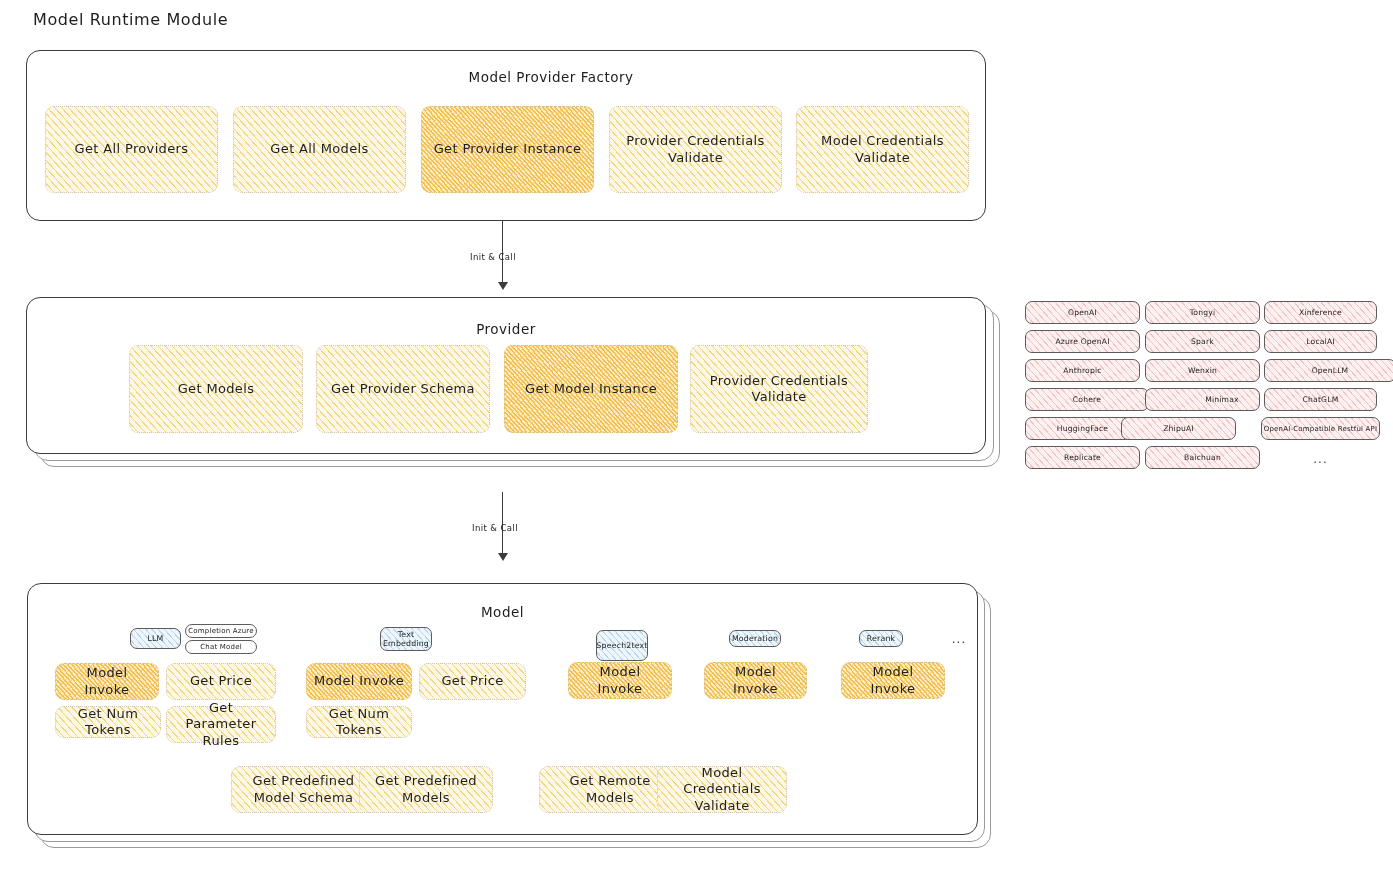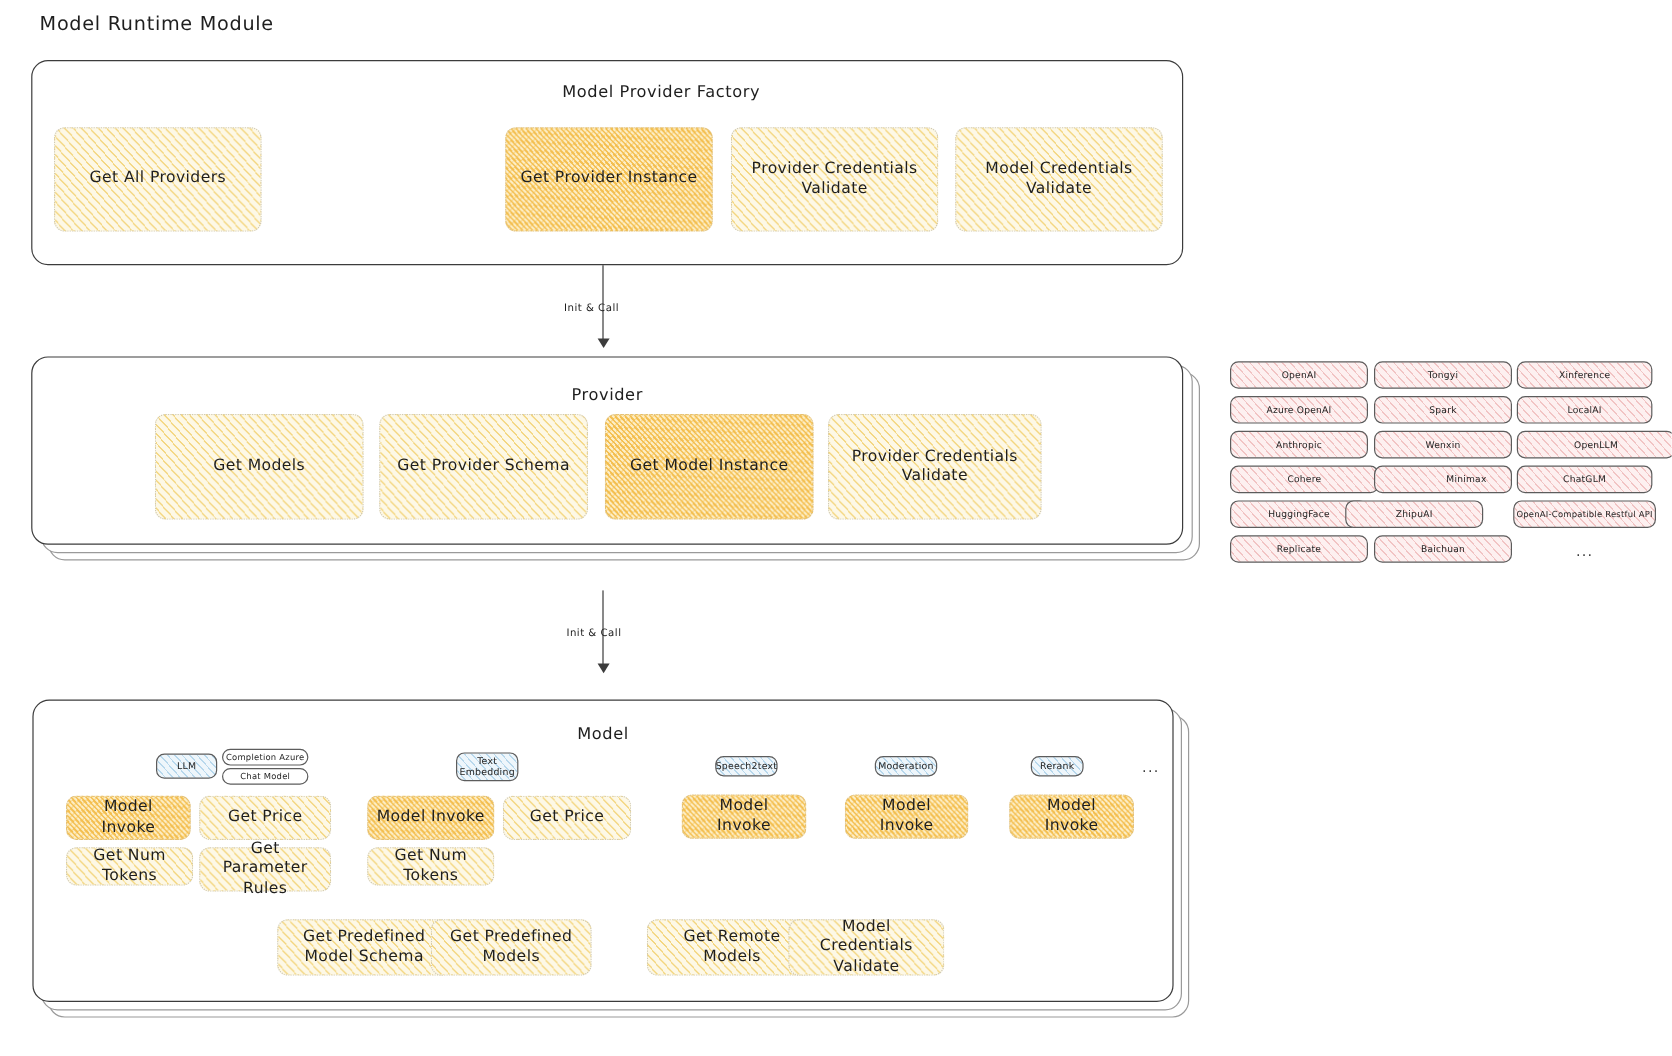--- a/index.html
+++ b/index.html
@@ -190,20 +190,23 @@
 <div class="canvas">
 
   <div class="abs page-title">Model Runtime Module</div>
 
   <div class="abs card" style="left:26px; top:50px; width:960px; height:171px;"></div>
   <div class="abs card-title" style="left:26px; top:69px; width:960px;margin-left:45px;">Model Provider Factory</div>
 
   <div class="abs hbox fill-yellow" style="left:45px; top:106px; width:173px; height:87px;">
     <span class="box-label">Get All Providers</span>
   </div>
+  <div class="abs hbox fill-yellow" style="left:233px; top:106px; width:173px; height:87px;">
+    <span class="box-label">Get All Models</span>
+  </div>
   <div class="abs hbox fill-orange" style="left:421px; top:106px; width:173px; height:87px;">
     <span class="box-label">Get Provider Instance</span>
   </div>
   <div class="abs hbox fill-yellow" style="left:609px; top:106px; width:173px; height:87px;">
     <span class="box-label">Provider Credentials Validate</span>
   </div>
   <div class="abs hbox fill-yellow" style="left:796px; top:106px; width:173px; height:87px;">
     <span class="box-label">Model Credentials Validate</span>
   </div>
 
@@ -324,21 +327,21 @@
   <div class="abs hbox fill-orange" style="left:306px; top:663px; width:106px; height:37px;">
     <span class="box-label">Model Invoke</span>
   </div>
   <div class="abs hbox fill-yellow" style="left:419px; top:663px; width:107px; height:37px;">
     <span class="box-label">Get Price</span>
   </div>
   <div class="abs hbox fill-yellow" style="left:306px; top:706px; width:106px; height:32px;">
     <span class="box-label">Get Num Tokens</span>
   </div>
 
-  <div class="abs fill-blue tag" style="left:596px; top:630px; width:52px; height:17px;">
+  <div class="abs fill-blue tag" style="left:596px; top:630px; width:52px; height:31px;">
     <span class="tag-label">Speech2text</span>
   </div>
   <div class="abs hbox fill-orange" style="left:568px; top:662px; width:104px; height:37px;">
     <span class="box-label">Model Invoke</span>
   </div>
 
   <div class="abs fill-blue tag" style="left:729px; top:630px; width:52px; height:17px;">
     <span class="tag-label">Moderation</span>
   </div>
   <div class="abs hbox fill-orange" style="left:704px; top:662px; width:103px; height:37px;">

